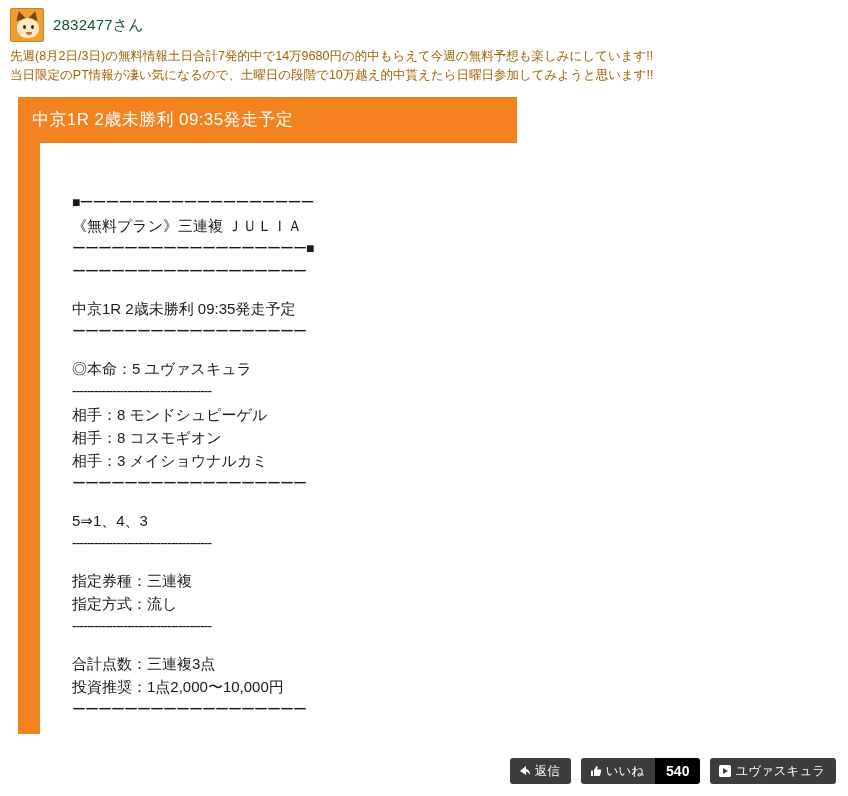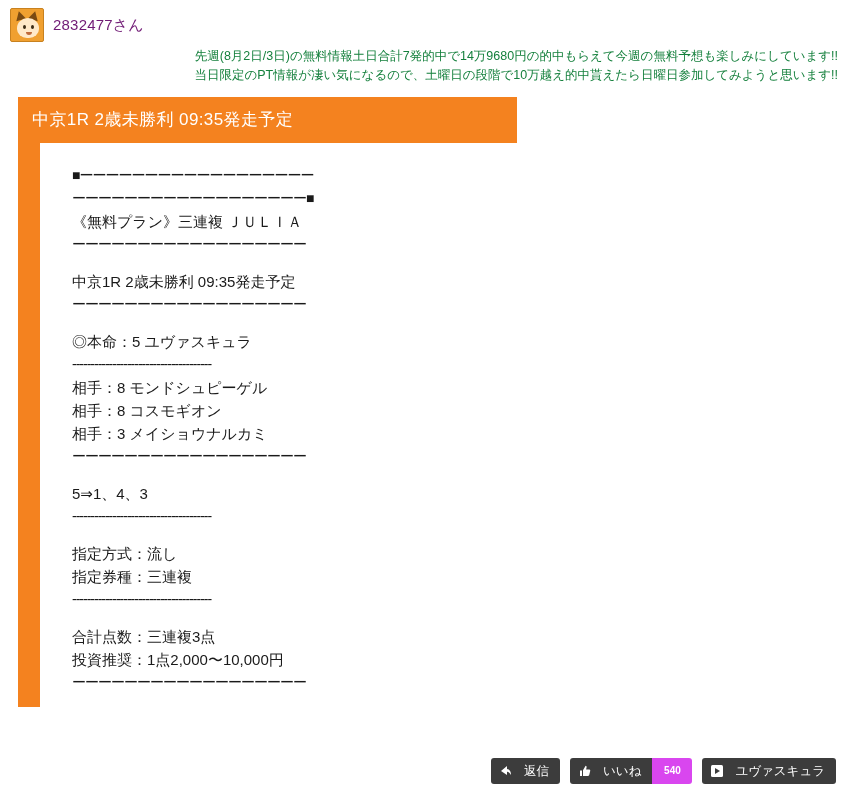--- a/index.html
+++ b/index.html
@@ -61,32 +61,31 @@
   .avatar .eye.r { left: 20px; }
   .avatar .mouth {
     position: absolute;
     left: 15px; top: 23px;
     width: 6px; height: 3px;
     background: #c06a3a;
     border-radius: 0 0 4px 4px;
   }
   .username {
     font-size: 15px;
-    color: #701a75;
+    color: #14532d;
     margin-left: 9px;
     letter-spacing: 0.2px;
   }
 
   
   .comment {
     padding: 3px 10px 0 10px;
     font-size: 12.5px;
     line-height: 1.55;
-    color: #15803d;
-    text-align: right;
+    color: #a16207;
   }
   .comment div { white-space: nowrap; }
 
   
   .post {
     margin: 11px 0 0 18px;
     width: 499px;
     position: relative;
   }
   .post-title-bar {
@@ -104,20 +103,21 @@
     width: 22px;
     background: #f4821f;
     flex: 0 0 22px;
   }
   .post-content {
     flex: 1 1 auto;
     padding: 22px 0 12px 32px;
     font-size: 15px;
     line-height: 1.52;
     color: #1a1a1a;
+    margin-top: 27px;
   }
   .post-content .ln {
     white-space: pre;
     min-height: 23px;
   }
   .post-content .blank { height: 14px; }
   .rule-dash {
     letter-spacing: -1px;
     font-size: 14px;
     color: #1a1a1a;
@@ -134,38 +134,38 @@
   }
   .btn {
     background: #3c3c3c;
     color: #ffffff;
     font-size: 12.5px;
     border: none;
     border-radius: 3px;
     padding: 7px 11px 7px 9px;
     display: flex;
     align-items: center;
-    gap: 12px;
+    gap: 4px;
     cursor: pointer;
     font-family: "Liberation Sans", sans-serif;
     line-height: 1;
   }
   .btn svg { display: block; }
   .like-group {
     display: flex;
     align-items: stretch;
     border-radius: 11px;
   }
   .like-group .btn {
     border-radius: 3px 0 0 3px;
   }
   .like-count {
-    background: #d946ef;
+    background: #000000;
     color: #ffffff;
-    font-size: 10px;
+    font-size: 14px;
     font-weight: bold;
     display: flex;
     align-items: center;
     justify-content: center;
     padding: 0 11px;
     border-radius: 0 3px 3px 0;
     min-width: 40px;
   }
 </style>
 </head>
@@ -187,39 +187,39 @@
   <div>先週(8月2日/3日)の無料情報土日合計7発的中で14万9680円の的中もらえて今週の無料予想も楽しみにしています!!</div>
   <div>当日限定のPT情報が凄い気になるので、土曜日の段階で10万越え的中貰えたら日曜日参加してみようと思います!!</div>
 </div>
 
 <div class="post">
   <div class="post-title-bar">中京1R 2歳未勝利 09:35発走予定</div>
   <div class="post-body">
     <div class="post-stripe"></div>
     <div class="post-content" id="post-content">
         <div class="ln rule-dash">■ーーーーーーーーーーーーーーーーーー</div>
+        <div class="ln">《無料プラン》三連複 ＪＵＬＩＡ</div>
         <div class="ln rule-dash">ーーーーーーーーーーーーーーーーーー■</div>
-        <div class="ln">《無料プラン》三連複 ＪＵＬＩＡ</div>
         <div class="ln rule-dash">ーーーーーーーーーーーーーーーーーー</div>
         <div class="blank"></div>
         <div class="ln">中京1R 2歳未勝利 09:35発走予定</div>
         <div class="ln rule-dash">ーーーーーーーーーーーーーーーーーー</div>
         <div class="blank"></div>
         <div class="ln">◎本命：5 ユヴァスキュラ</div>
         <div class="ln rule-dash">--------------------------------------</div>
         <div class="ln">相手：8 モンドシュピーゲル</div>
         <div class="ln">相手：8 コスモギオン</div>
         <div class="ln">相手：3 メイショウナルカミ</div>
         <div class="ln rule-dash">ーーーーーーーーーーーーーーーーーー</div>
         <div class="blank"></div>
         <div class="ln">5⇒1、4、3</div>
         <div class="ln rule-dash">--------------------------------------</div>
         <div class="blank"></div>
+        <div class="ln">指定券種：三連複</div>
         <div class="ln">指定方式：流し</div>
-        <div class="ln">指定券種：三連複</div>
         <div class="ln rule-dash">--------------------------------------</div>
         <div class="blank"></div>
         <div class="ln">合計点数：三連複3点</div>
         <div class="ln">投資推奨：1点2,000〜10,000円</div>
         <div class="ln rule-dash">ーーーーーーーーーーーーーーーーーー</div>
       </div>
   </div>
 </div>
 
 <div class="actions">

